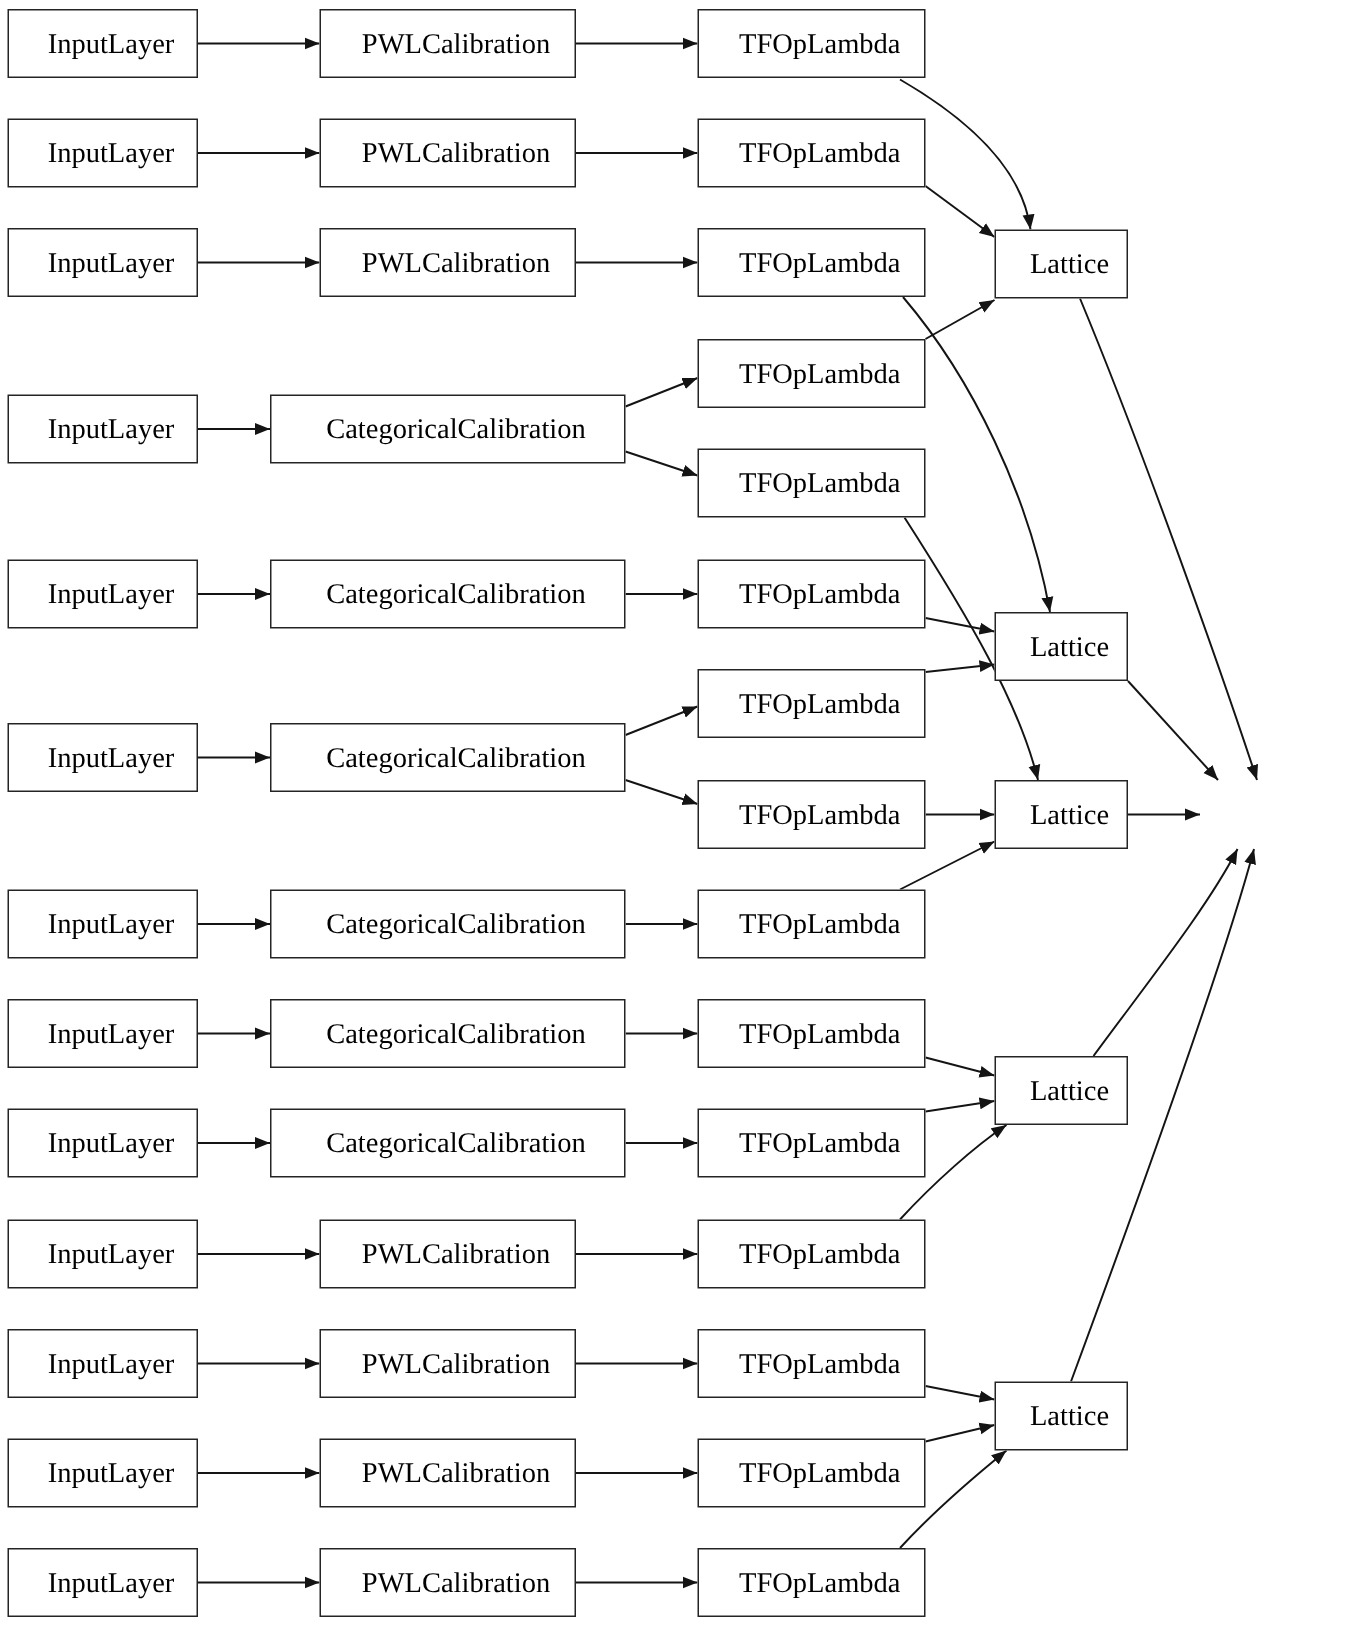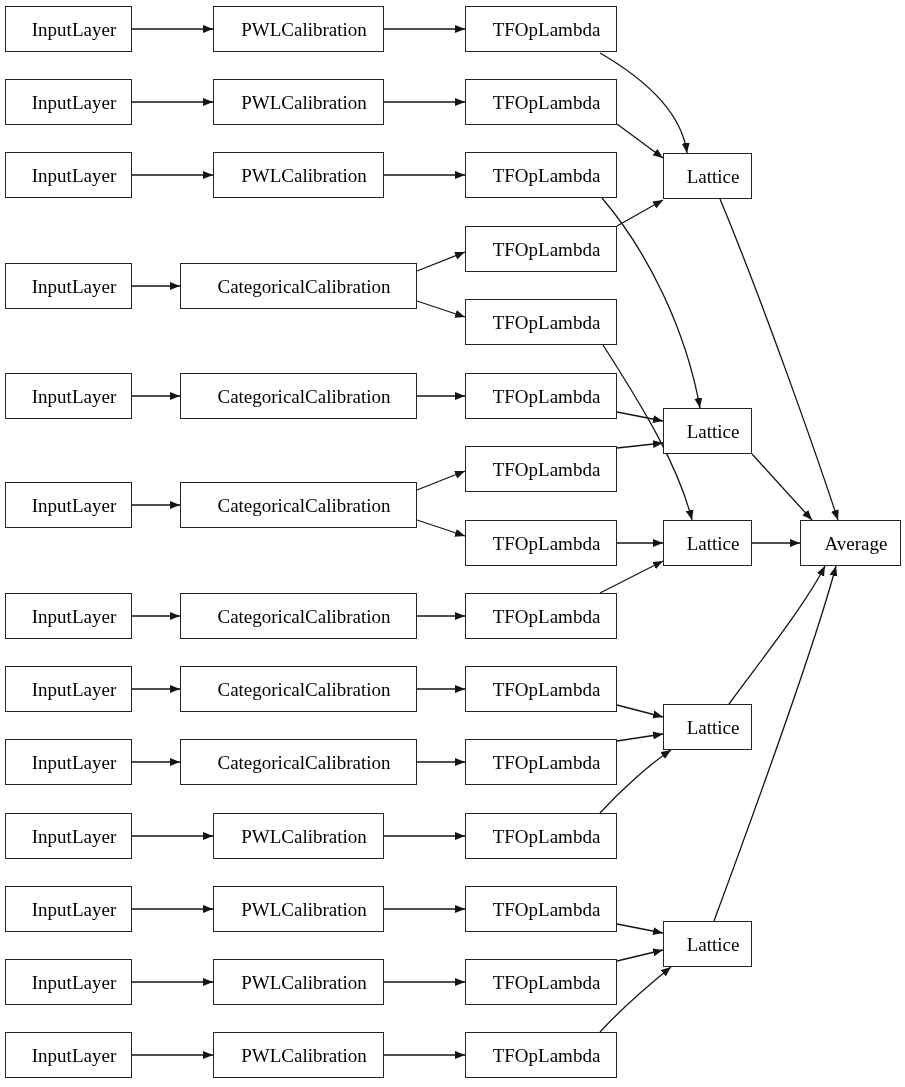--- a/index.html
+++ b/index.html
@@ -124,15 +124,14 @@
   <div class="node" style="left:465px;top:886px;width:152px;height:46px">TFOpLambda</div>
   <div class="node" style="left:465px;top:959px;width:152px;height:46px">TFOpLambda</div>
   <div class="node" style="left:465px;top:1032px;width:152px;height:46px">TFOpLambda</div>
 
   <div class="node" style="left:663px;top:153px;width:89px;height:46px">Lattice</div>
   <div class="node" style="left:663px;top:408px;width:89px;height:46px">Lattice</div>
   <div class="node" style="left:663px;top:520px;width:89px;height:46px">Lattice</div>
   <div class="node" style="left:663px;top:704px;width:89px;height:46px">Lattice</div>
   <div class="node" style="left:663px;top:921px;width:89px;height:46px">Lattice</div>
 
-  <div class="node" style="left:800px;top:520px;width:101px;height:46px">Average</div>
 
 </div>
 
 </body></html>

